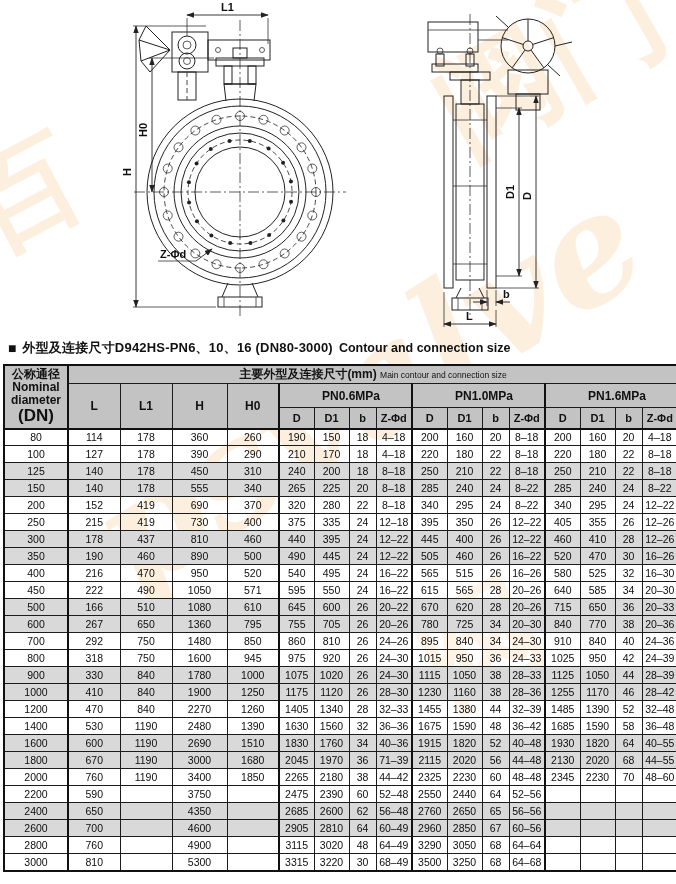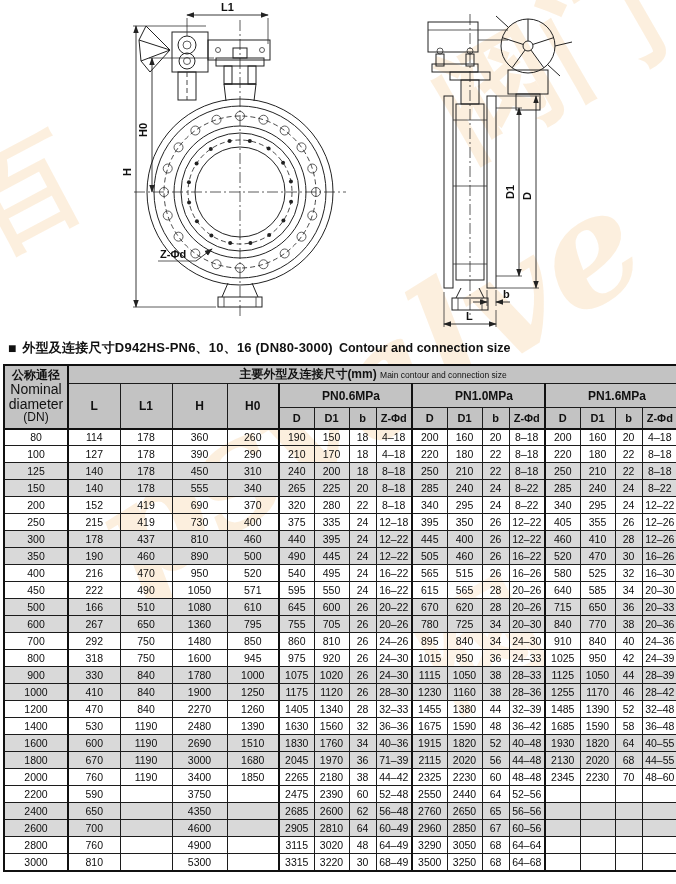--- a/index.html
+++ b/index.html
@@ -35,22 +35,22 @@
   .tblwrap { position:relative; z-index:2; padding:2px 3px 0 3px; }
   table { width:670px; border-collapse:collapse; table-layout:fixed;
           border:2px solid #111; background:transparent; }
   th, td { border:1px solid #1c1c1c; text-align:center; vertical-align:middle;
            font-family:"Liberation Sans", sans-serif; overflow:hidden; }
   thead th { background:#c3c3c3; font-weight:bold; }
   thead { border-bottom:2px solid #111; }
   .hz { font-size:12px; }
   .hz .sub-en { font-size:8.5px; font-weight:normal; }
   th.dnhead { font-size:12px; line-height:1.1; }
-  th.dnhead .en { display:block; font-size:14px; font-weight:normal; line-height:1.05; }
-  th.dnhead .dn { display:block; font-size:12px; font-weight:normal; }
+  th.dnhead .en { display:block; font-size:12px; font-weight:bold; line-height:1.05; }
+  th.dnhead .dn { display:block; font-size:17px; font-weight:bold; }
   th.dim-h { font-size:12px; }
   th.grp { font-size:12px; height:24px;padding-left:11px; }
   th.sub { font-size:11px; height:21px; font-weight:bold; }
   tbody td { height:17px; font-size:10.5px; padding:0 1px; line-height:1; color:#0d0d0d; }
   tbody tr.alt td { background:#d9d9d9; }
   tbody tr.plain td { background:transparent; }
   .bR { border-right:2px solid #111; }
 </style>
 </head>
 <body>

